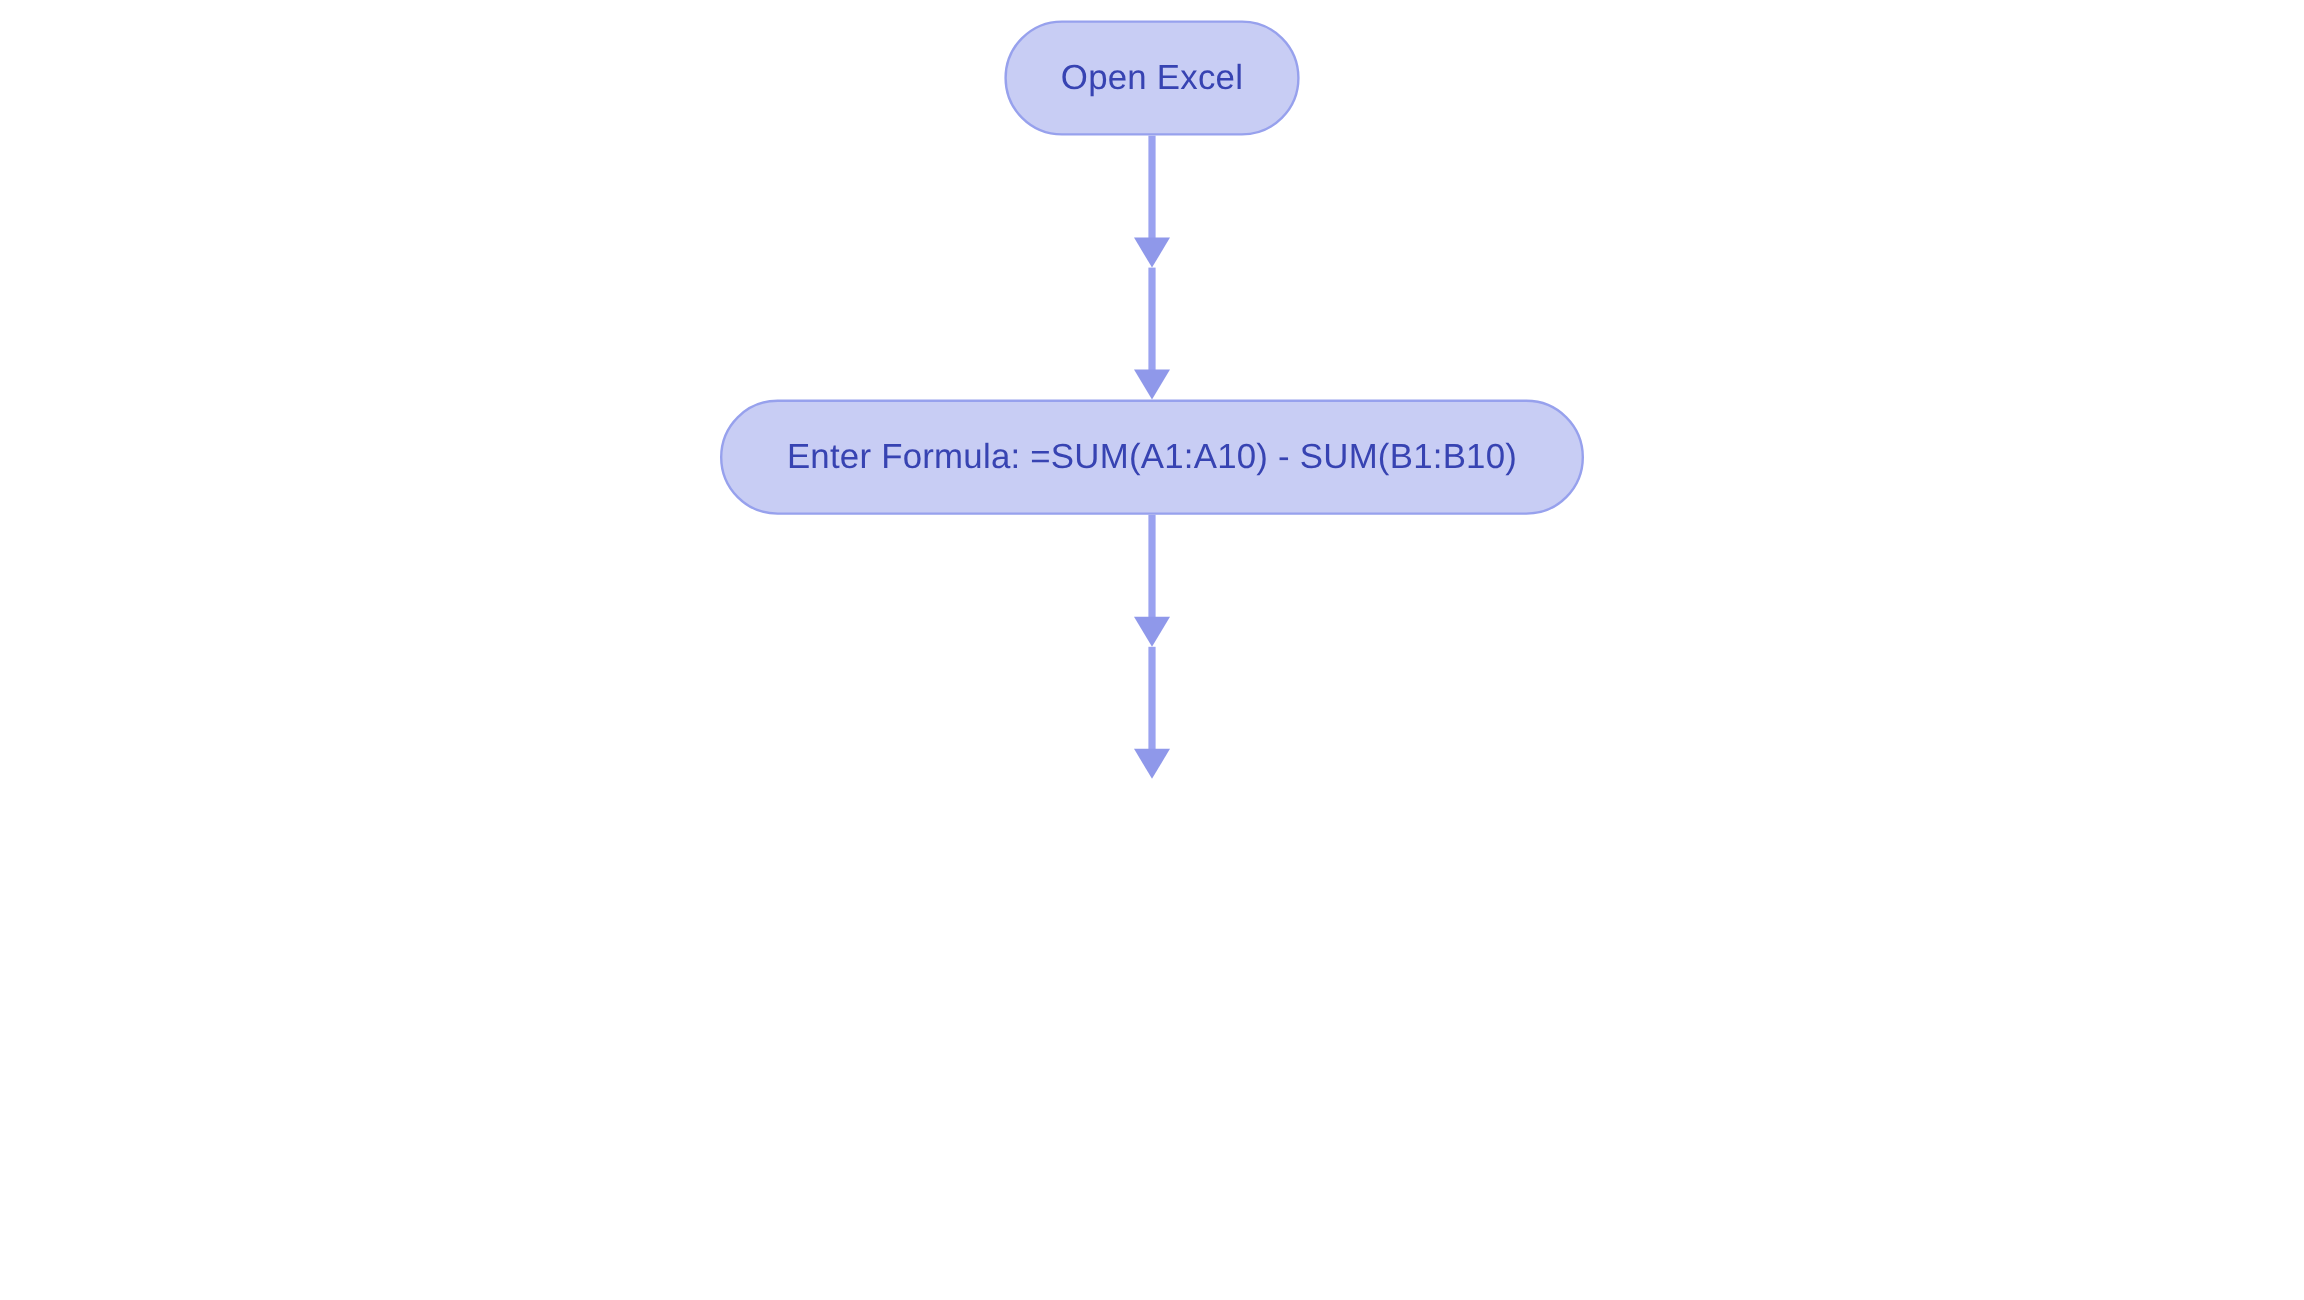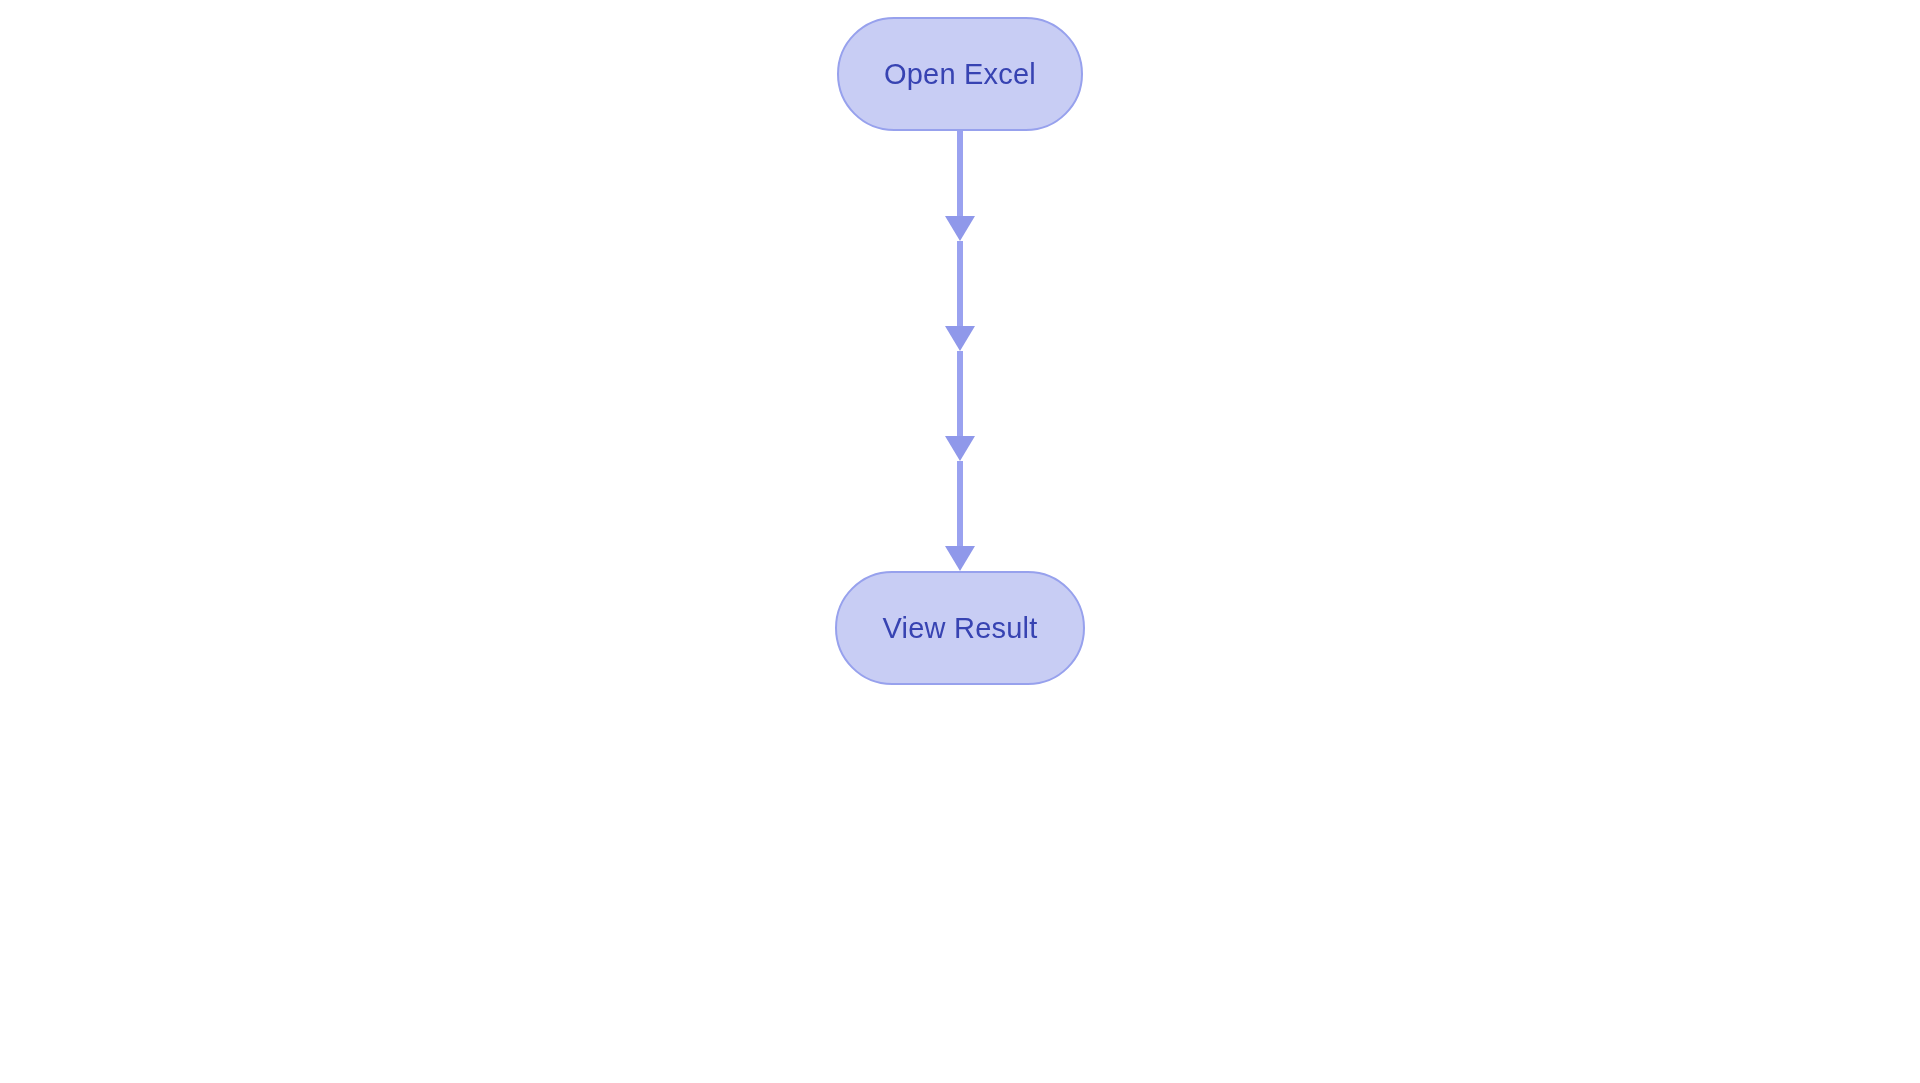--- a/index.html
+++ b/index.html
@@ -14,21 +14,21 @@
     height: 1083px;
     background: var(--background, #ffffff);
     overflow: hidden;
     display: flex;
     flex-direction: column;
     align-items: center;
     padding-top: 17px;
     box-sizing: border-box;
   }
   .node {
-    height: 114px;
+    height: 96px;
     box-sizing: border-box;
     background: var(--node-fill, #c8cdf4);
     border: 2px solid var(--node-border, #97a1ed);
     border-radius: 61px;
     display: flex;
     align-items: center;
     justify-content: center;
     flex: 0 0 auto;
     padding: 0 30px;
   }
@@ -74,29 +74,29 @@
     <div class="stem"></div>
     <div class="head"></div>
   </div>
 
 
   <div class="arrow">
     <div class="stem"></div>
     <div class="head"></div>
   </div>
 
+  <div class="node" style="min-width:720px">
+    <span class="node-label">Enter Formula: =SUM(A1:A10) - SUM(B1:B10)</span>
+  </div>
 
   <div class="arrow">
     <div class="stem"></div>
     <div class="head"></div>
   </div>
 
 
   <div class="arrow">
     <div class="stem"></div>
     <div class="head"></div>
   </div>
 
-  <div class="node" style="min-width:250px">
-    <span class="node-label">View Result</span>
-  </div>
 
 </div>
 
 </body></html>

